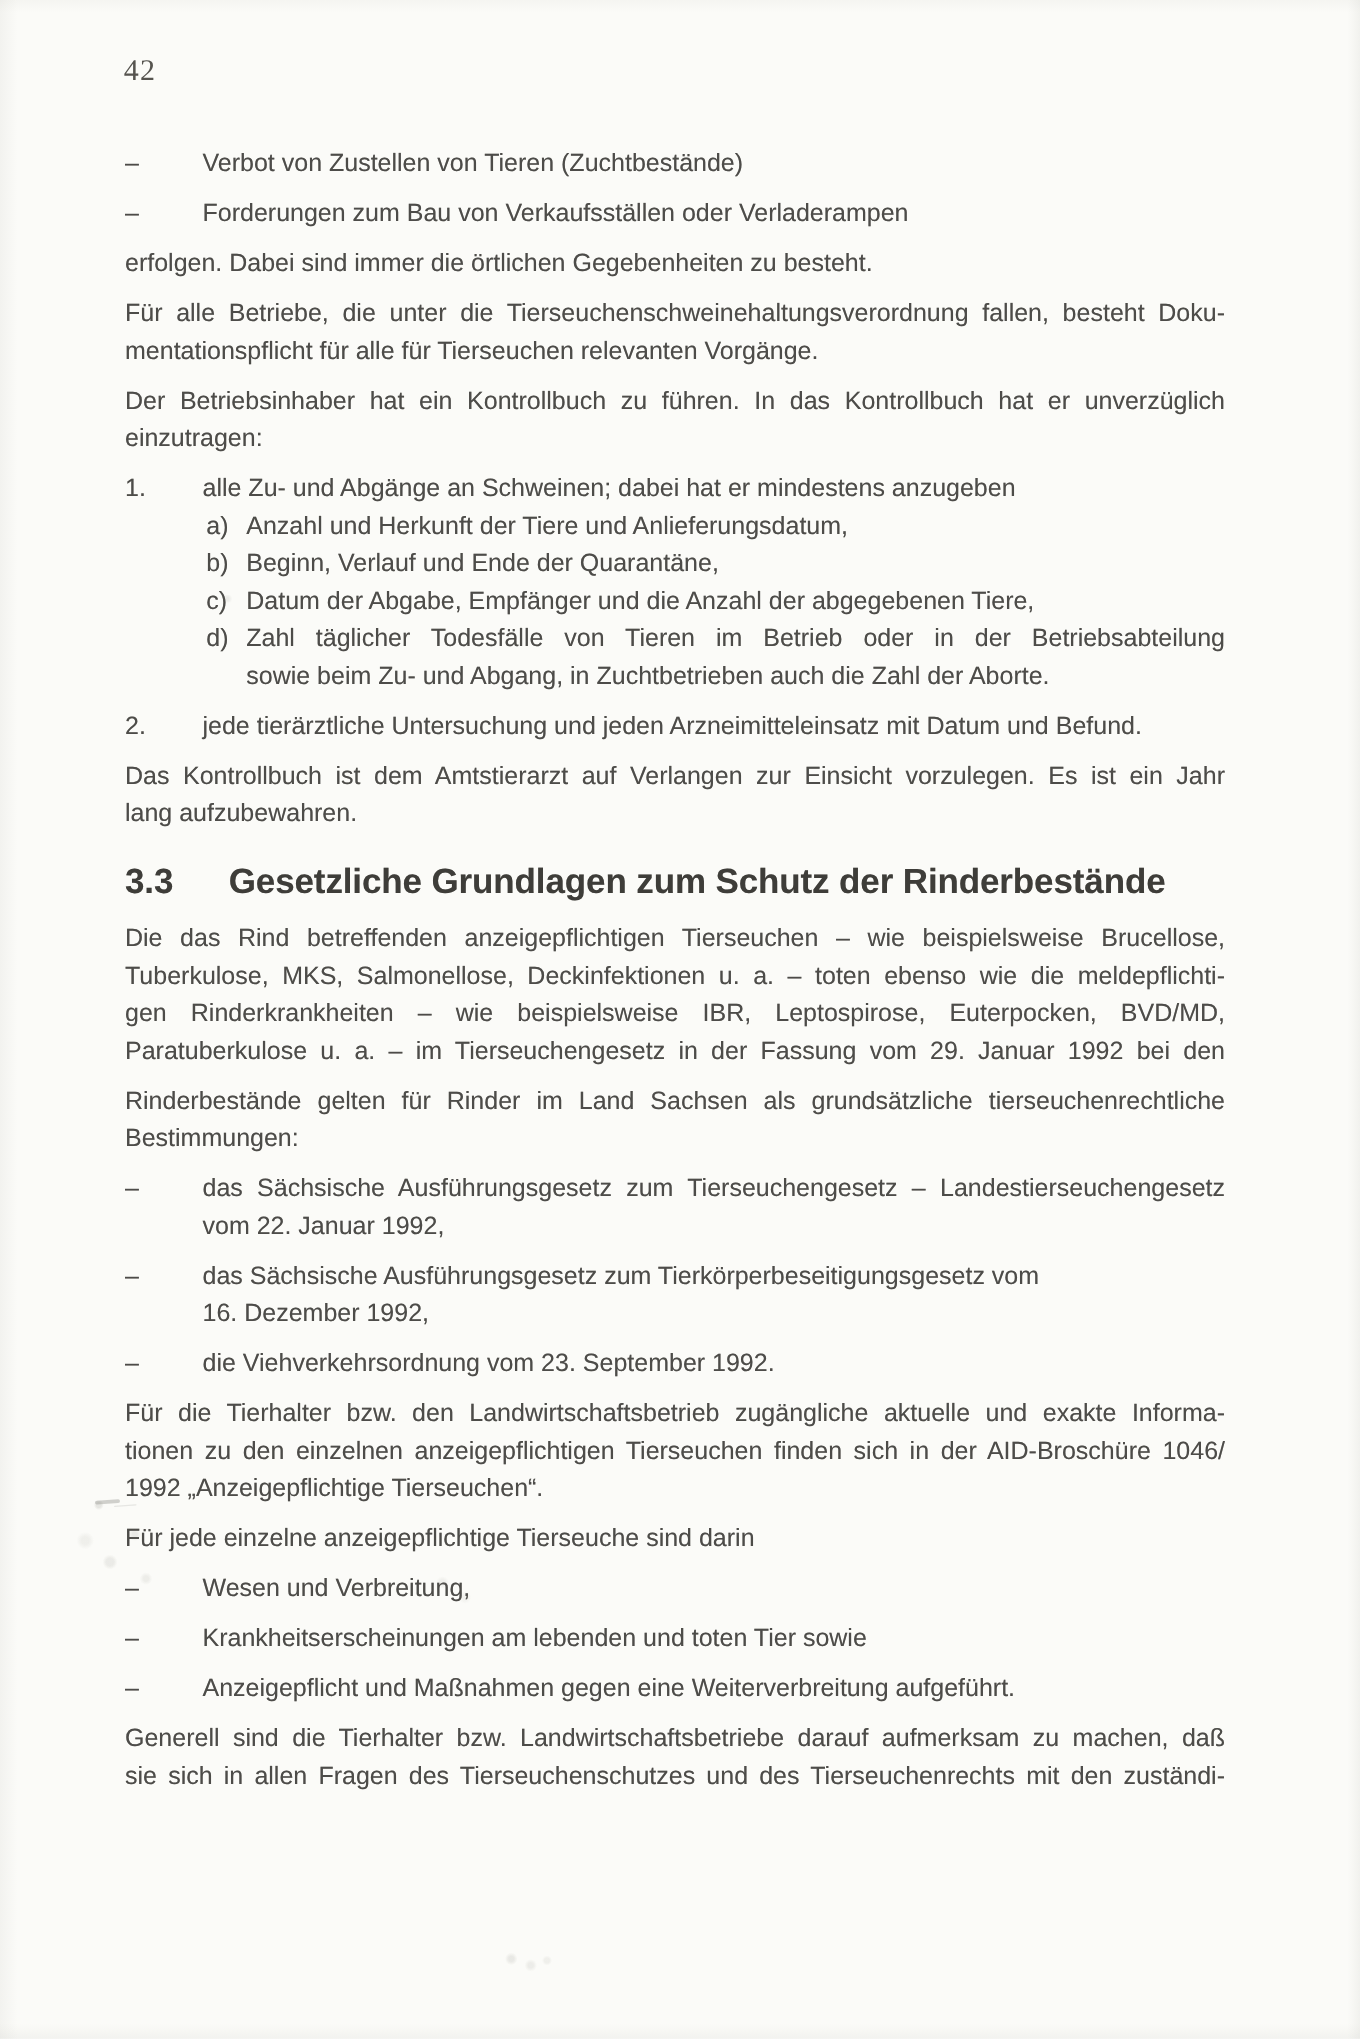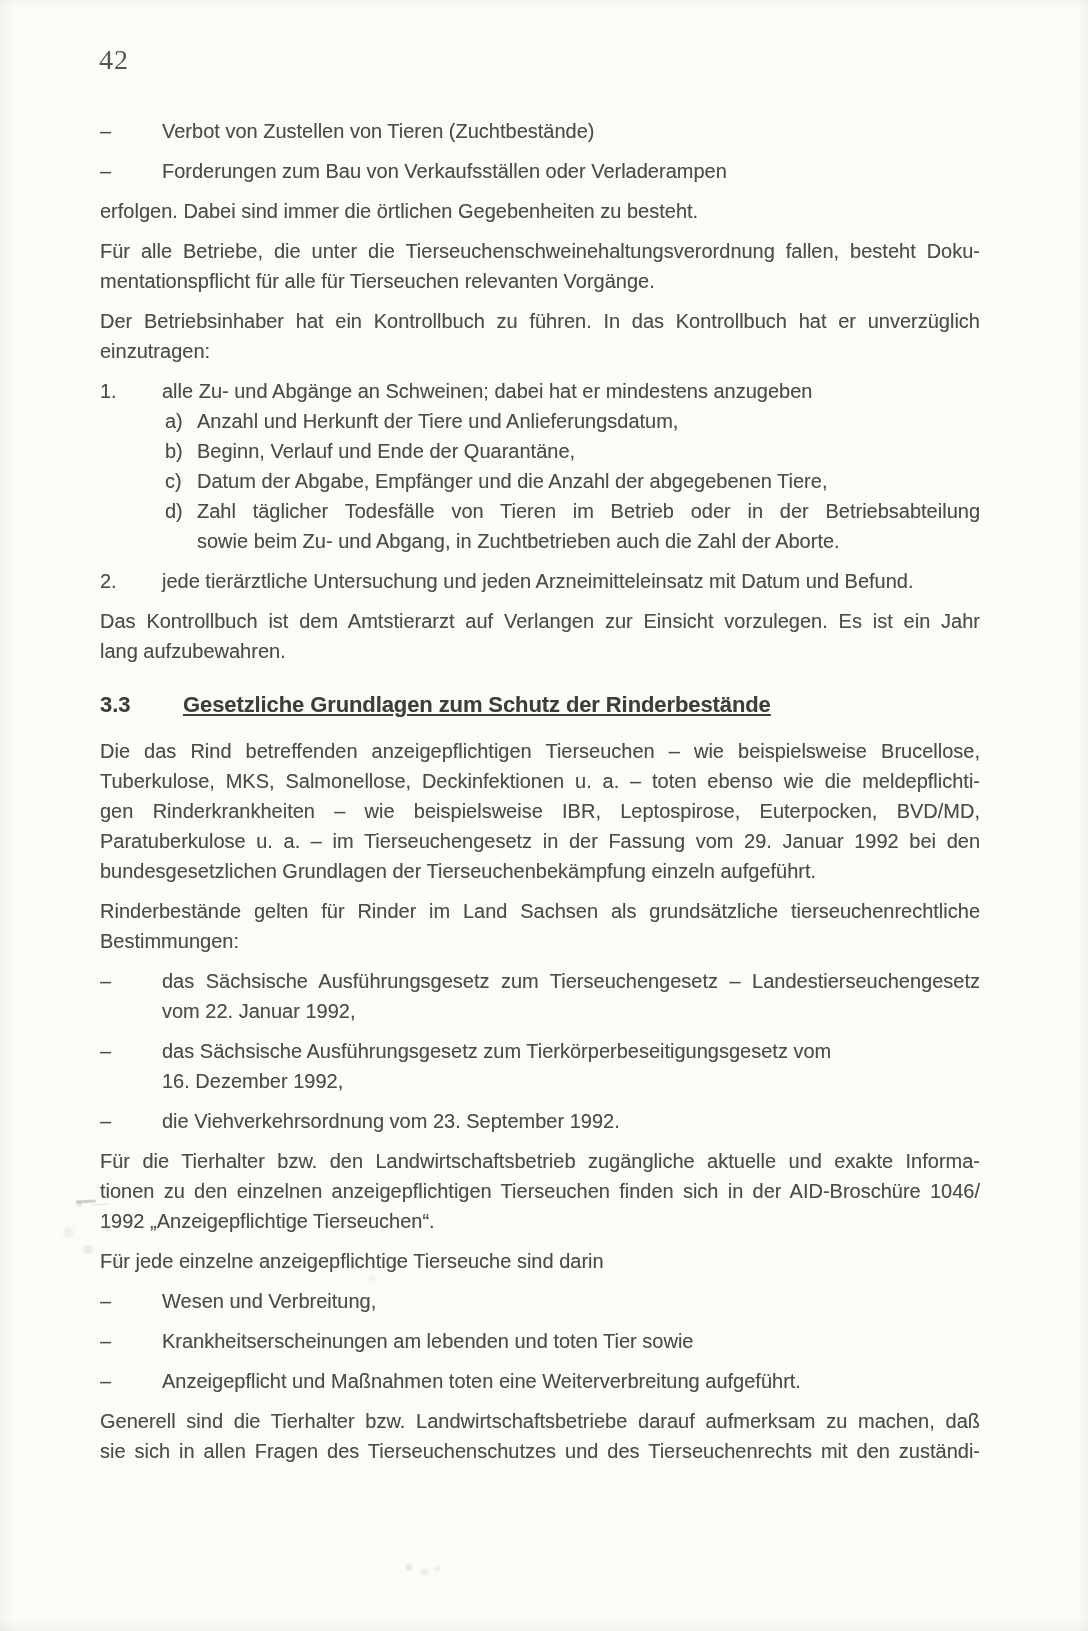--- a/index.html
+++ b/index.html
@@ -17,21 +17,21 @@
       linear-gradient(to left, rgba(190,190,184,0.16), rgba(190,190,184,0) 10px),
       linear-gradient(to bottom, rgba(190,190,184,0.10), rgba(190,190,184,0) 10px),
       linear-gradient(to top, rgba(190,190,184,0.14), rgba(190,190,184,0) 12px),
       #fbfbf8;
   }
   .page-number {
     position: absolute;
     left: 99px;
     top: 44px;
     font-family: "Liberation Serif", serif;
-    font-size: 28px;
+    font-size: 24px;
     color: #56544f;
     letter-spacing: 1px;
   }
   #content {
     position: absolute;
     left: 100px;
     top: 116px;
     width: 880px;
     font-size: 20px;
     line-height: 30px;
@@ -54,26 +54,25 @@
   .sub-row > .marker {
     position: absolute;
     left: 3px;
     top: 0;
     line-height: 30px;
   }
   .heading {
     position: relative;
     margin: 24px 0 16px 0;
     padding-left: 83px;
-    font-size: 22px;
+    font-size: 28px;
     line-height: 30px;
     font-weight: bold;
     color: #3e3d39;
     letter-spacing: -0.1px;
-    text-decoration: underline;
   }
   .heading .h-num {
     position: absolute;
     left: 0;
     top: 0;
   }
   
   .smudge { position: absolute; pointer-events: none; }
   .sm-dash {
     left: 76px; top: 1200px; width: 20px; height: 3px;
@@ -190,21 +189,20 @@
         <div class="line">lang aufzubewahren.</div>
       </div>
     </div>
     <h2 class="heading"><span class="h-num">3.3</span><span class="h-title">Gesetzliche Grundlagen zum Schutz der Rinderbestände</span></h2>
     <div class="block block-para">
       <div class="body">
         <div class="line j">Die das Rind betreffenden anzeigepflichtigen Tierseuchen – wie beispielsweise Brucellose,</div>
         <div class="line j">Tuberkulose, MKS, Salmonellose, Deckinfektionen u. a. – toten ebenso wie die meldepflichti-</div>
         <div class="line j">gen Rinderkrankheiten – wie beispielsweise IBR, Leptospirose, Euterpocken, BVD/MD,</div>
         <div class="line j">Paratuberkulose u. a. – im Tierseuchengesetz in der Fassung vom 29. Januar 1992 bei den</div>
-        <div class="line">bundesgesetzlichen Grundlagen der Tierseuchenbekämpfung einzeln aufgeführt.</div>
       </div>
     </div>
     <div class="block block-para">
       <div class="body">
         <div class="line j">Rinderbestände gelten für Rinder im Land Sachsen als grundsätzliche tierseuchenrechtliche</div>
         <div class="line">Bestimmungen:</div>
       </div>
     </div>
     <div class="block block-dash">
       <span class="marker">–</span>
@@ -246,21 +244,21 @@
     </div>
     <div class="block block-dash">
       <span class="marker">–</span>
       <div class="body">
         <div class="line">Krankheitserscheinungen am lebenden und toten Tier sowie</div>
       </div>
     </div>
     <div class="block block-dash">
       <span class="marker">–</span>
       <div class="body">
-        <div class="line">Anzeigepflicht und Maßnahmen toten eine Weiterverbreitung aufgeführt.</div>
+        <div class="line">Anzeigepflicht und Maßnahmen gegen eine Weiterverbreitung aufgeführt.</div>
       </div>
     </div>
     <div class="block block-para">
       <div class="body">
         <div class="line j">Generell sind die Tierhalter bzw. Landwirtschaftsbetriebe darauf aufmerksam zu machen, daß</div>
         <div class="line j">sie sich in allen Fragen des Tierseuchenschutzes und des Tierseuchenrechts mit den zuständi-</div>
       </div>
     </div>
   </main>
 

